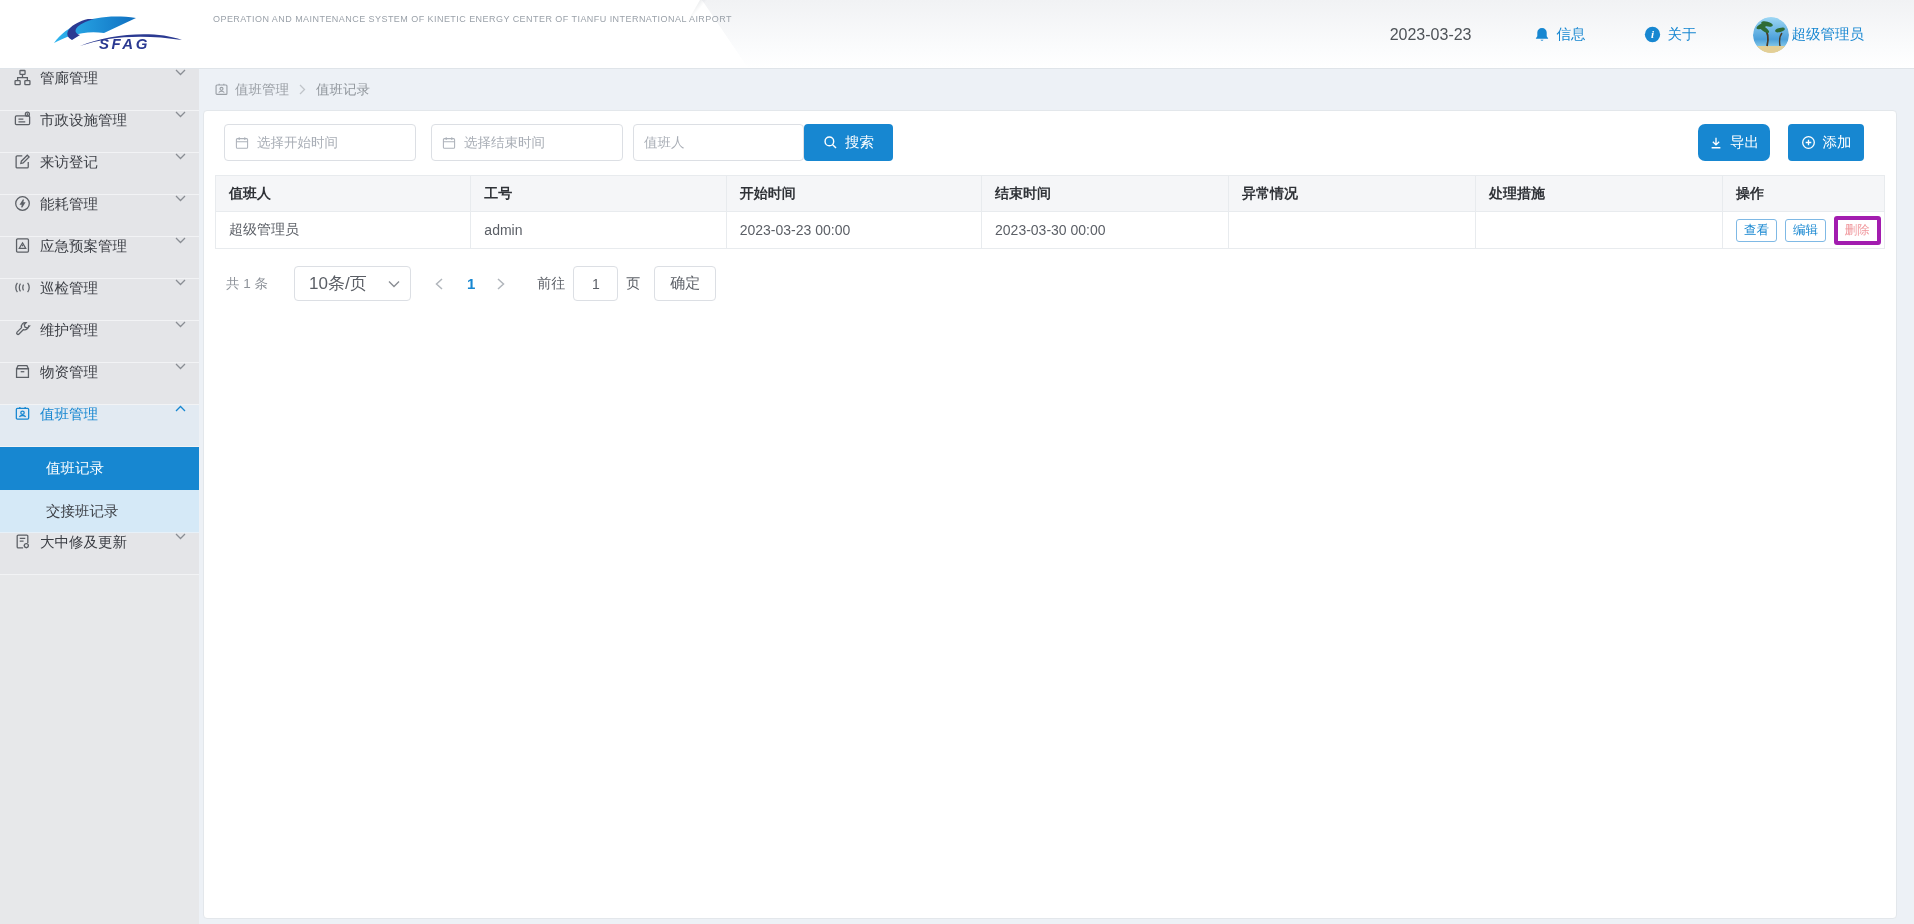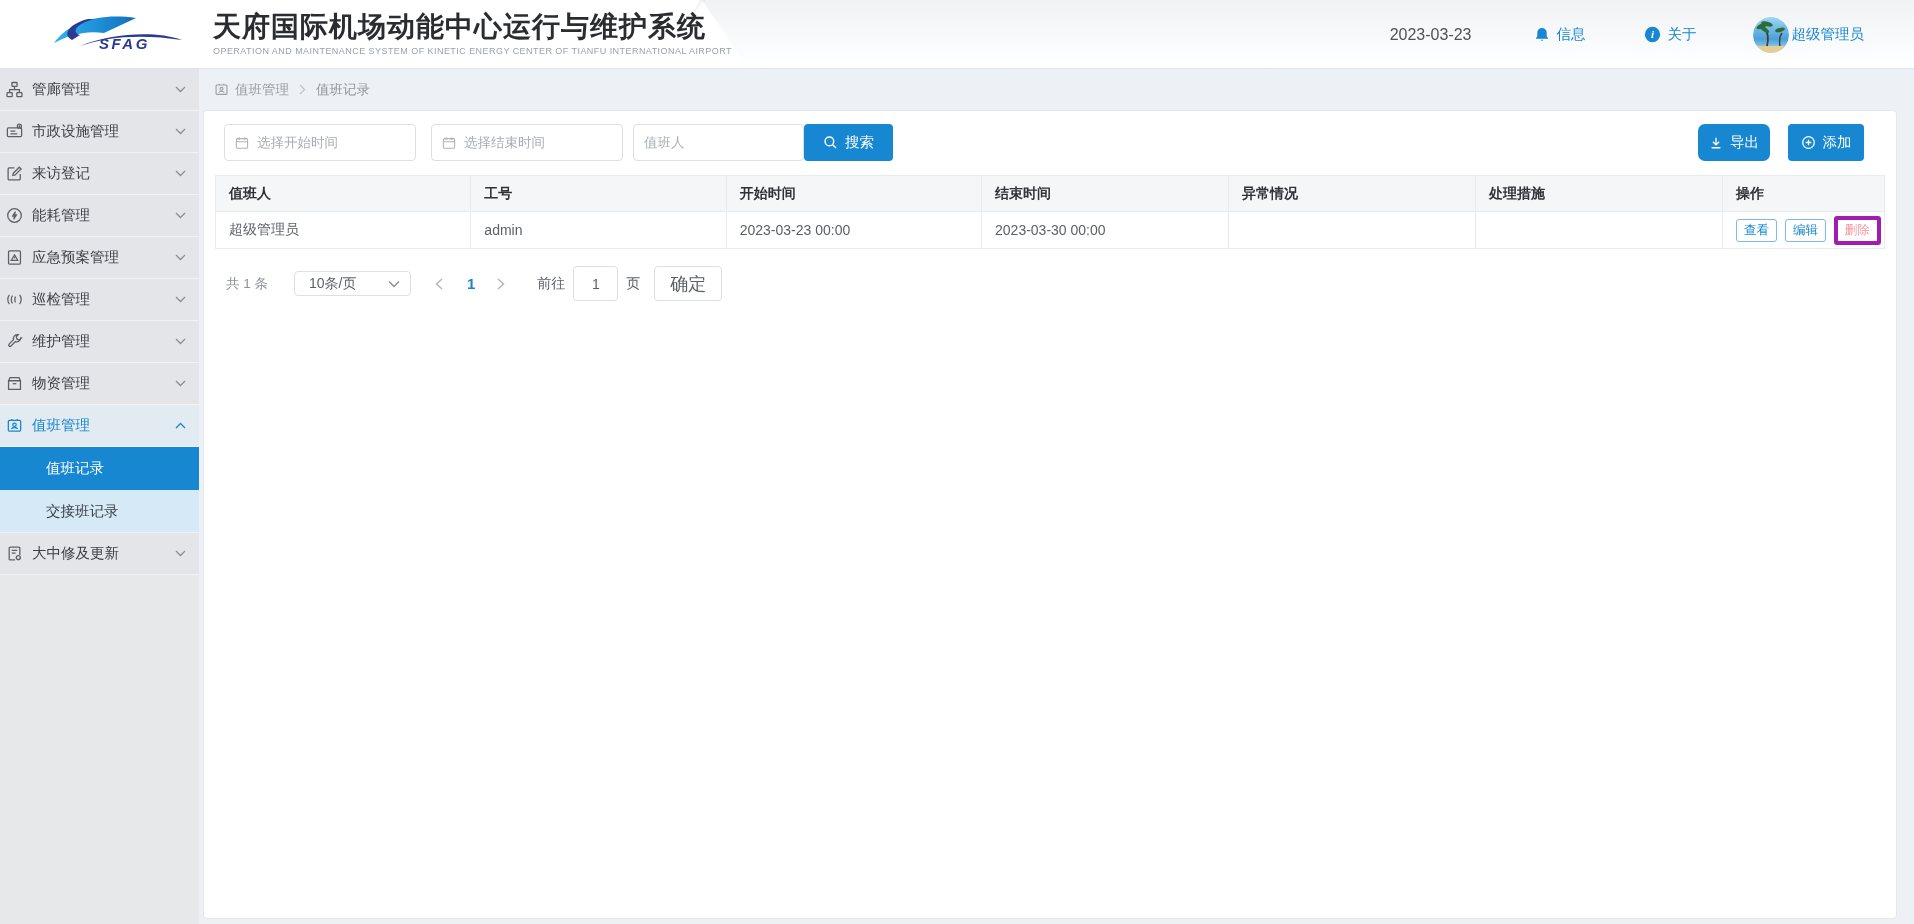--- a/index.html
+++ b/index.html
@@ -25,21 +25,21 @@
   .header-right { position:absolute; right:50px; top:0; height:69px; display:flex; align-items:center; }
   .hdr-date { font-size:16px; color:#4e5358; margin-right:62px; }
   .hdr-link { display:flex; align-items:center; gap:7px; color:#1787d1; font-size:14.5px; cursor:pointer; }
   .hdr-link + .hdr-link { margin-left:58px; }
   .hdr-user { display:flex; align-items:center; margin-left:56px; cursor:pointer; }
   .hdr-user .uname { color:#1787d1; font-size:14.5px; margin-left:3px; }
   .avatar { width:36px; height:36px; border-radius:50%; overflow:hidden; flex:0 0 auto; }
 
   
   .sidebar { position:absolute; left:0; top:69px; bottom:0; width:199px; background:#e7e8ea; z-index:10; }
-  .side-item { height:42px; display:flex; align-items:center; padding:0 13px 0 6px;
+  .side-item { height:42px; display:flex; padding:0 13px 0 14px;
     border-bottom:1px solid #f2f3f5; font-size:14.5px; color:#3c3f45; cursor:pointer; background:#e4e5e8; }
   .side-item .lbl { margin-left:9px; }
   .side-item .chev { margin-left:auto; display:flex; }
   .side-item.active-parent { color:#1787d1; background:#e2eaf2; }
   .icon16 { width:17px; height:17px; flex:0 0 auto; display:block; }
   .sub-item { height:43px; display:flex; align-items:center; padding-left:46px; font-size:14.5px; cursor:pointer; }
   .sub-item.selected { background:#1787d1; color:#fff; }
   .sub-item.plain { background:#d5e9f7; color:#3c3f45; border-bottom:1px solid #e7f1f9; }
   .collapse-handle { position:absolute; left:199px; top:496px; width:10px; height:30px;
     display:flex; align-items:center; justify-content:center; cursor:pointer; }
@@ -82,32 +82,32 @@
     overflow:hidden; white-space:nowrap; }
   th { height:36px; background:#f5f6f8; color:#2f3237; font-weight:bold; }
   td { height:37px; color:#5b5f66; font-weight:normal; }
   .btn-mini { display:inline-block; border-radius:3px; font-size:12.5px; padding:2px 7px;
     background:#fff; cursor:pointer; font-family:inherit; margin-right:4px; }
   .btn-mini.view,.btn-mini.edit { color:#1787d1; border:1px solid #7fb9e5; }
   .btn-mini.delete { color:#f0989d; border:4px solid #a21caf; cursor:not-allowed; margin-right:0; }
 
   
   .pagination { display:flex; align-items:center; margin:17px 0 0 22px; font-size:13.5px; color:#8e939a; }
-  .pg-select { width:117px; height:25px; border:1px solid #dcdfe4; border-radius:4px; background:#fff;
+  .pg-select { width:117px; height:35px; border:1px solid #dcdfe4; border-radius:4px; background:#fff;
     display:flex; align-items:center; justify-content:space-between; padding:0 10px 0 14px;
-    color:#5b5f66; font-size:14px; margin-left:26px; cursor:pointer; }
+    color:#5b5f66; font-size:17px; margin-left:26px; cursor:pointer; }
   .pg-arrow { margin-left:24px; display:flex; align-items:center; cursor:pointer; color:#b1b6bc; }
   .pg-arrow.next { margin-left:22px; }
   .pg-current { margin-left:24px; color:#1787d1; font-weight:bold; font-size:15px; cursor:pointer; }
   .pg-goto-label { margin-left:32px; color:#5b5f66; font-size:14px; }
   .pg-goto-input { width:45px; height:35px; border:1px solid #dcdfe4; border-radius:4px;
     text-align:center; font-size:14px; color:#5b5f66; margin-left:8px; outline:0; font-family:inherit; }
   .pg-unit { margin-left:8px; color:#5b5f66; font-size:14px; }
   .pg-confirm { height:35px; padding:0 15px; margin-left:14px; border:1px solid #dcdfe4;
-    border-radius:4px; background:#fff; color:#5b5f66; font-size:18px; font-family:inherit; cursor:pointer; }
+    border-radius:4px; background:#fff; color:#5b5f66; font-size:15px; font-family:inherit; cursor:pointer; }
 </style>
 </head>
 <body>
 
 <div class="header">
   <div class="header-white"></div>
   <div class="header-edge"></div>
 
   <div class="brand">
     <svg width="140" height="44" viewBox="0 0 140 44">
@@ -118,21 +118,20 @@
         </linearGradient>
       </defs>
       <path d="M8 31 C24 9 54 1 90 6 L58 21 C38 18 21 24 8 31 Z" fill="url(#lgA)"></path>
       <path d="M42 7 C25 11 15 22 26 28 L34 23 C25 20 30 12 48 7 Z" fill="#2b3a92"></path>
       <path d="M34 34 C62 24 98 22 136 28 C108 18 64 22 34 34 Z" fill="#2b3a92"></path>
       <text x="53" y="37" font-size="15" font-weight="bold" font-style="italic" letter-spacing="2.5" fill="#2b3a92">SFAG</text>
     </svg>
   </div>
 
   <div class="title-block">
-    <h1>天府国际机场动能中心运行与维护系统</h1>
     <div class="subtitle">OPERATION AND MAINTENANCE SYSTEM OF KINETIC ENERGY CENTER OF TIANFU INTERNATIONAL AIRPORT</div>
   </div>
 
   <div class="header-right">
     <span class="hdr-date">2023-03-23</span>
 
     <span class="hdr-link">
       <svg width="16" height="17" viewBox="0 0 16 16">
         <path d="M8 1.4c-2.9 0-4.7 2.1-4.7 4.7v3.6L1.9 11.7v.5h12.2v-.5l-1.4-2V6.1C12.7 3.5 10.9 1.4 8 1.4z" fill="#1787d1"></path>
         <path d="M6.5 13.3a1.6 1.6 0 0 0 3 0z" fill="#1787d1"></path>

